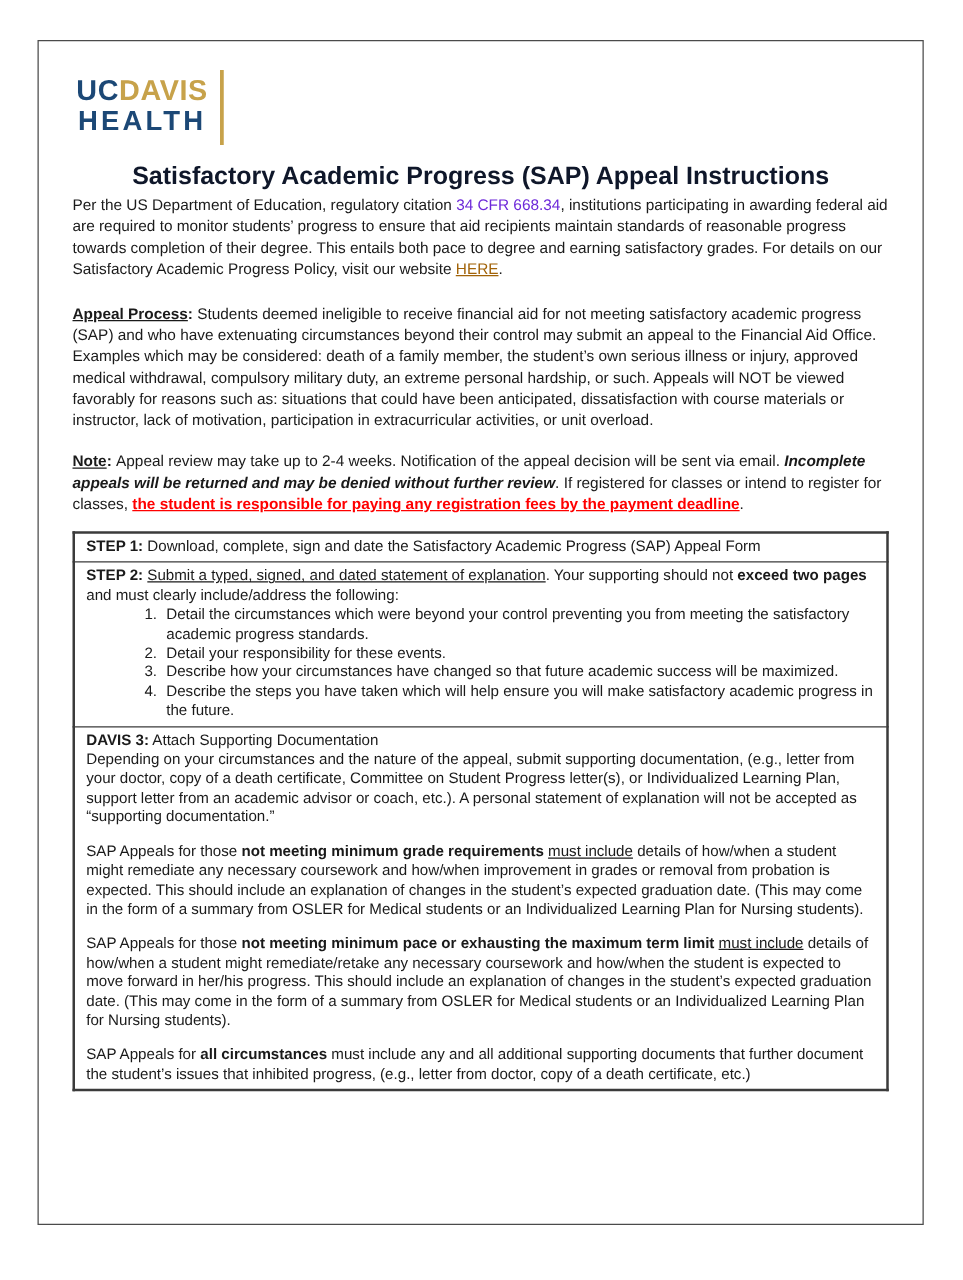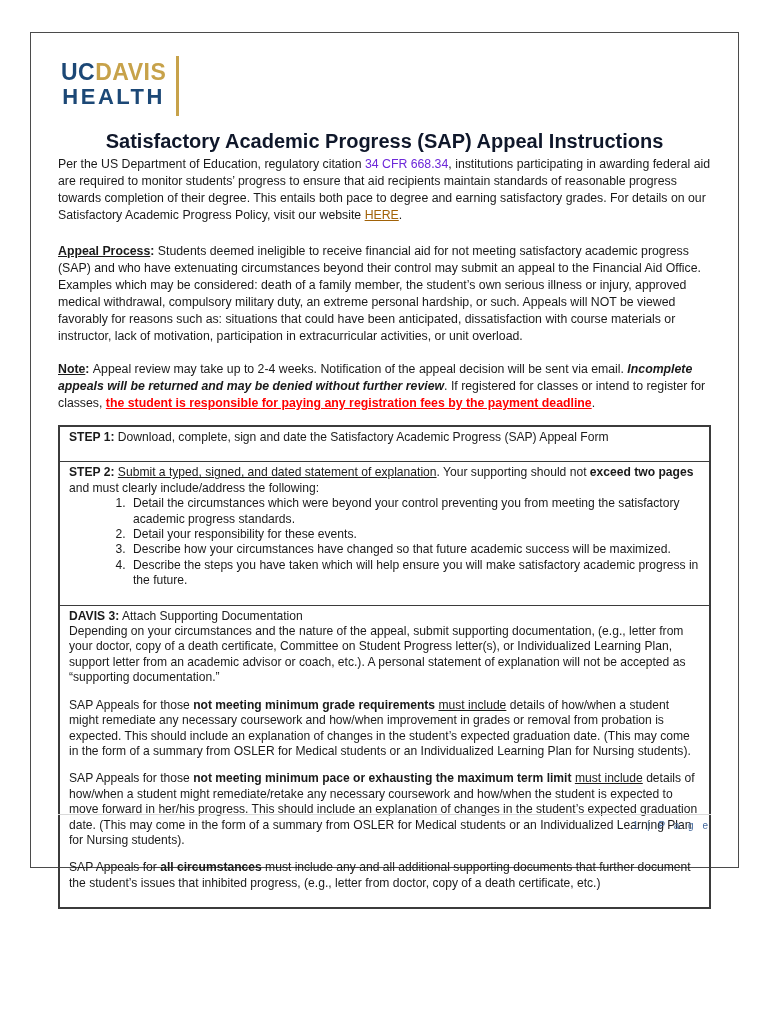--- a/index.html
+++ b/index.html
@@ -7,21 +7,21 @@
     width: 770px; height: 1024px;
     background: #ffffff;
     font-family: "Liberation Sans", sans-serif;
     color: #1a1a1a;
     position: relative;
     overflow: hidden;
   }
   .page {
     position: absolute;
     left: 30px; top: 32px;
-    width: 709px; height: 836px;
+    width: 709px; height: 948px;
     background: #ffffff;
     border: 1px solid #4b4b4b;
     box-sizing: border-box;
     padding: 23px 27px 0 27px;
   }
   
   .letterhead { display: flex; align-items: flex-start; margin-left: 3px; height: 64px; }
   .wordmark { line-height: 1; padding-top: 5px; }
   .wm-line1 { font-weight: bold; font-size: 23px; letter-spacing: 0.5px; }
   .wm-uc { color: #1C4876; }
@@ -45,21 +45,21 @@
   .link { color: #a16207; text-decoration: underline; cursor: pointer; }
   
   table.doc-table {
     border-collapse: collapse;
     width: 100%;
     margin-top: 13px;
     border: 2px solid #3b3b3b;
   }
   table.doc-table td {
     border: 1.5px solid #3b3b3b;
-    padding: 3px 9px 16px 9px;
+    padding: 3px 9px 4px 9px;
     font-size: 12.1px;
     line-height: 15.4px;
     vertical-align: top;
   }
   ol.req-list { margin: 0; padding-left: 60px; }
   ol.req-list li { padding-left: 4px; margin: 0; }
   td .inner-par { margin: 12px 0 0 0; }
   td .first-par { margin: 0; }
   
   .page-footer {
@@ -118,18 +118,14 @@
         <div class="first-par"><span class="b">DAVIS 3:</span><span> Attach Supporting Documentation</span></div>
         <div class="inner-par" style="margin-top:0"><span>Depending on your circumstances and the nature of the appeal, submit supporting documentation, (e.g., letter from your doctor, copy of a death certificate, Committee on Student Progress letter(s), or Individualized Learning Plan, support letter from an academic advisor or coach, etc.). A personal statement of explanation will not be accepted as “supporting documentation.”</span></div>
         <div class="inner-par"><span>SAP Appeals for those </span><span class="b">not meeting minimum grade requirements</span><span> </span><span class="u">must include</span><span> details of how/when a student might remediate any necessary coursework and how/when improvement in grades or removal from probation is expected.  This should include an explanation of changes in the student’s expected graduation date.  (This may come in the form of a summary from OSLER for Medical students or an Individualized Learning Plan for Nursing students).</span></div>
         <div class="inner-par"><span>SAP Appeals for those </span><span class="b">not meeting minimum pace or exhausting the maximum term limit</span><span> </span><span class="u">must include</span><span> details of how/when a student might remediate/retake any necessary coursework and how/when the student is expected to move forward in her/his progress.  This should include an explanation of changes in the student’s expected graduation date.  (This may come in the form of a summary from OSLER for Medical students or an Individualized Learning Plan for Nursing students).</span></div>
         <div class="inner-par"><span>SAP Appeals for </span><span class="b">all circumstances</span><span> must include any and all additional supporting documents that further document the student’s issues that inhibited progress, (e.g., letter from doctor, copy of a death certificate, etc.)</span></div>
       </td>
     </tr>
   </tbody>
     </table>
 
-  <div class="page-footer">
-    <div class="footer-rule"></div>
-    <div class="page-number">1 | P a g e</div>
-  </div>
 
 </div>
 
 </body></html>

